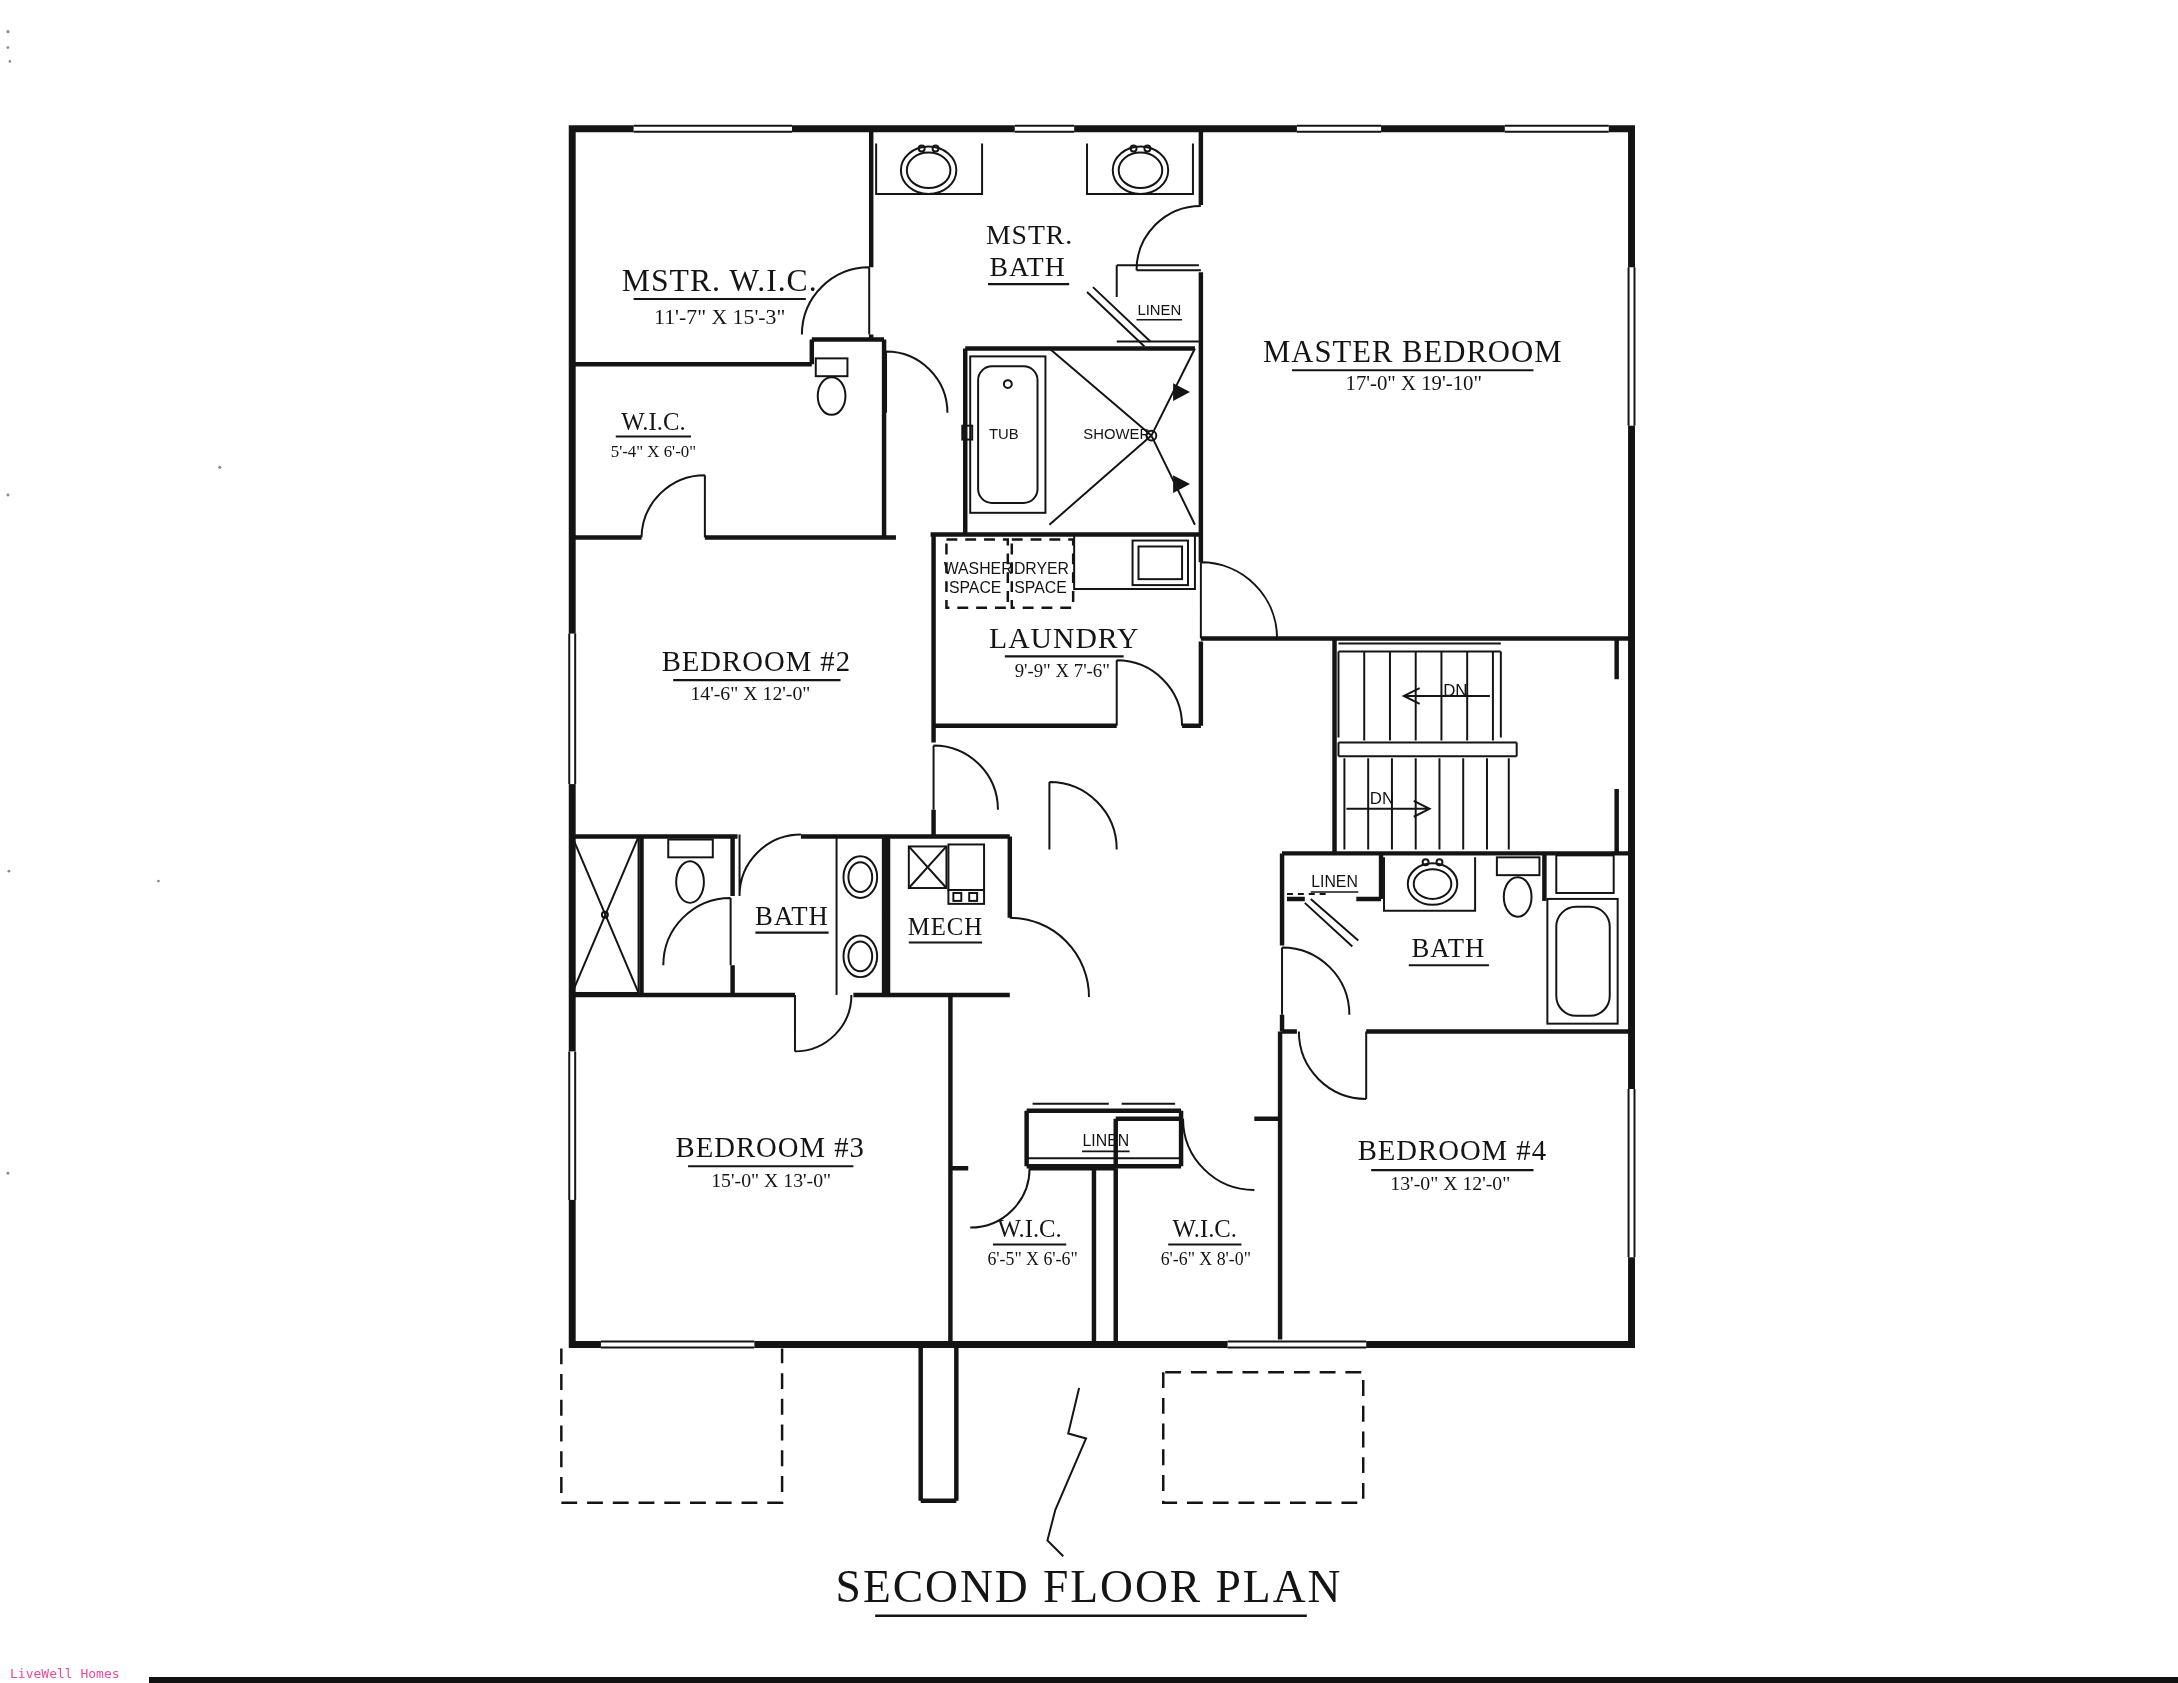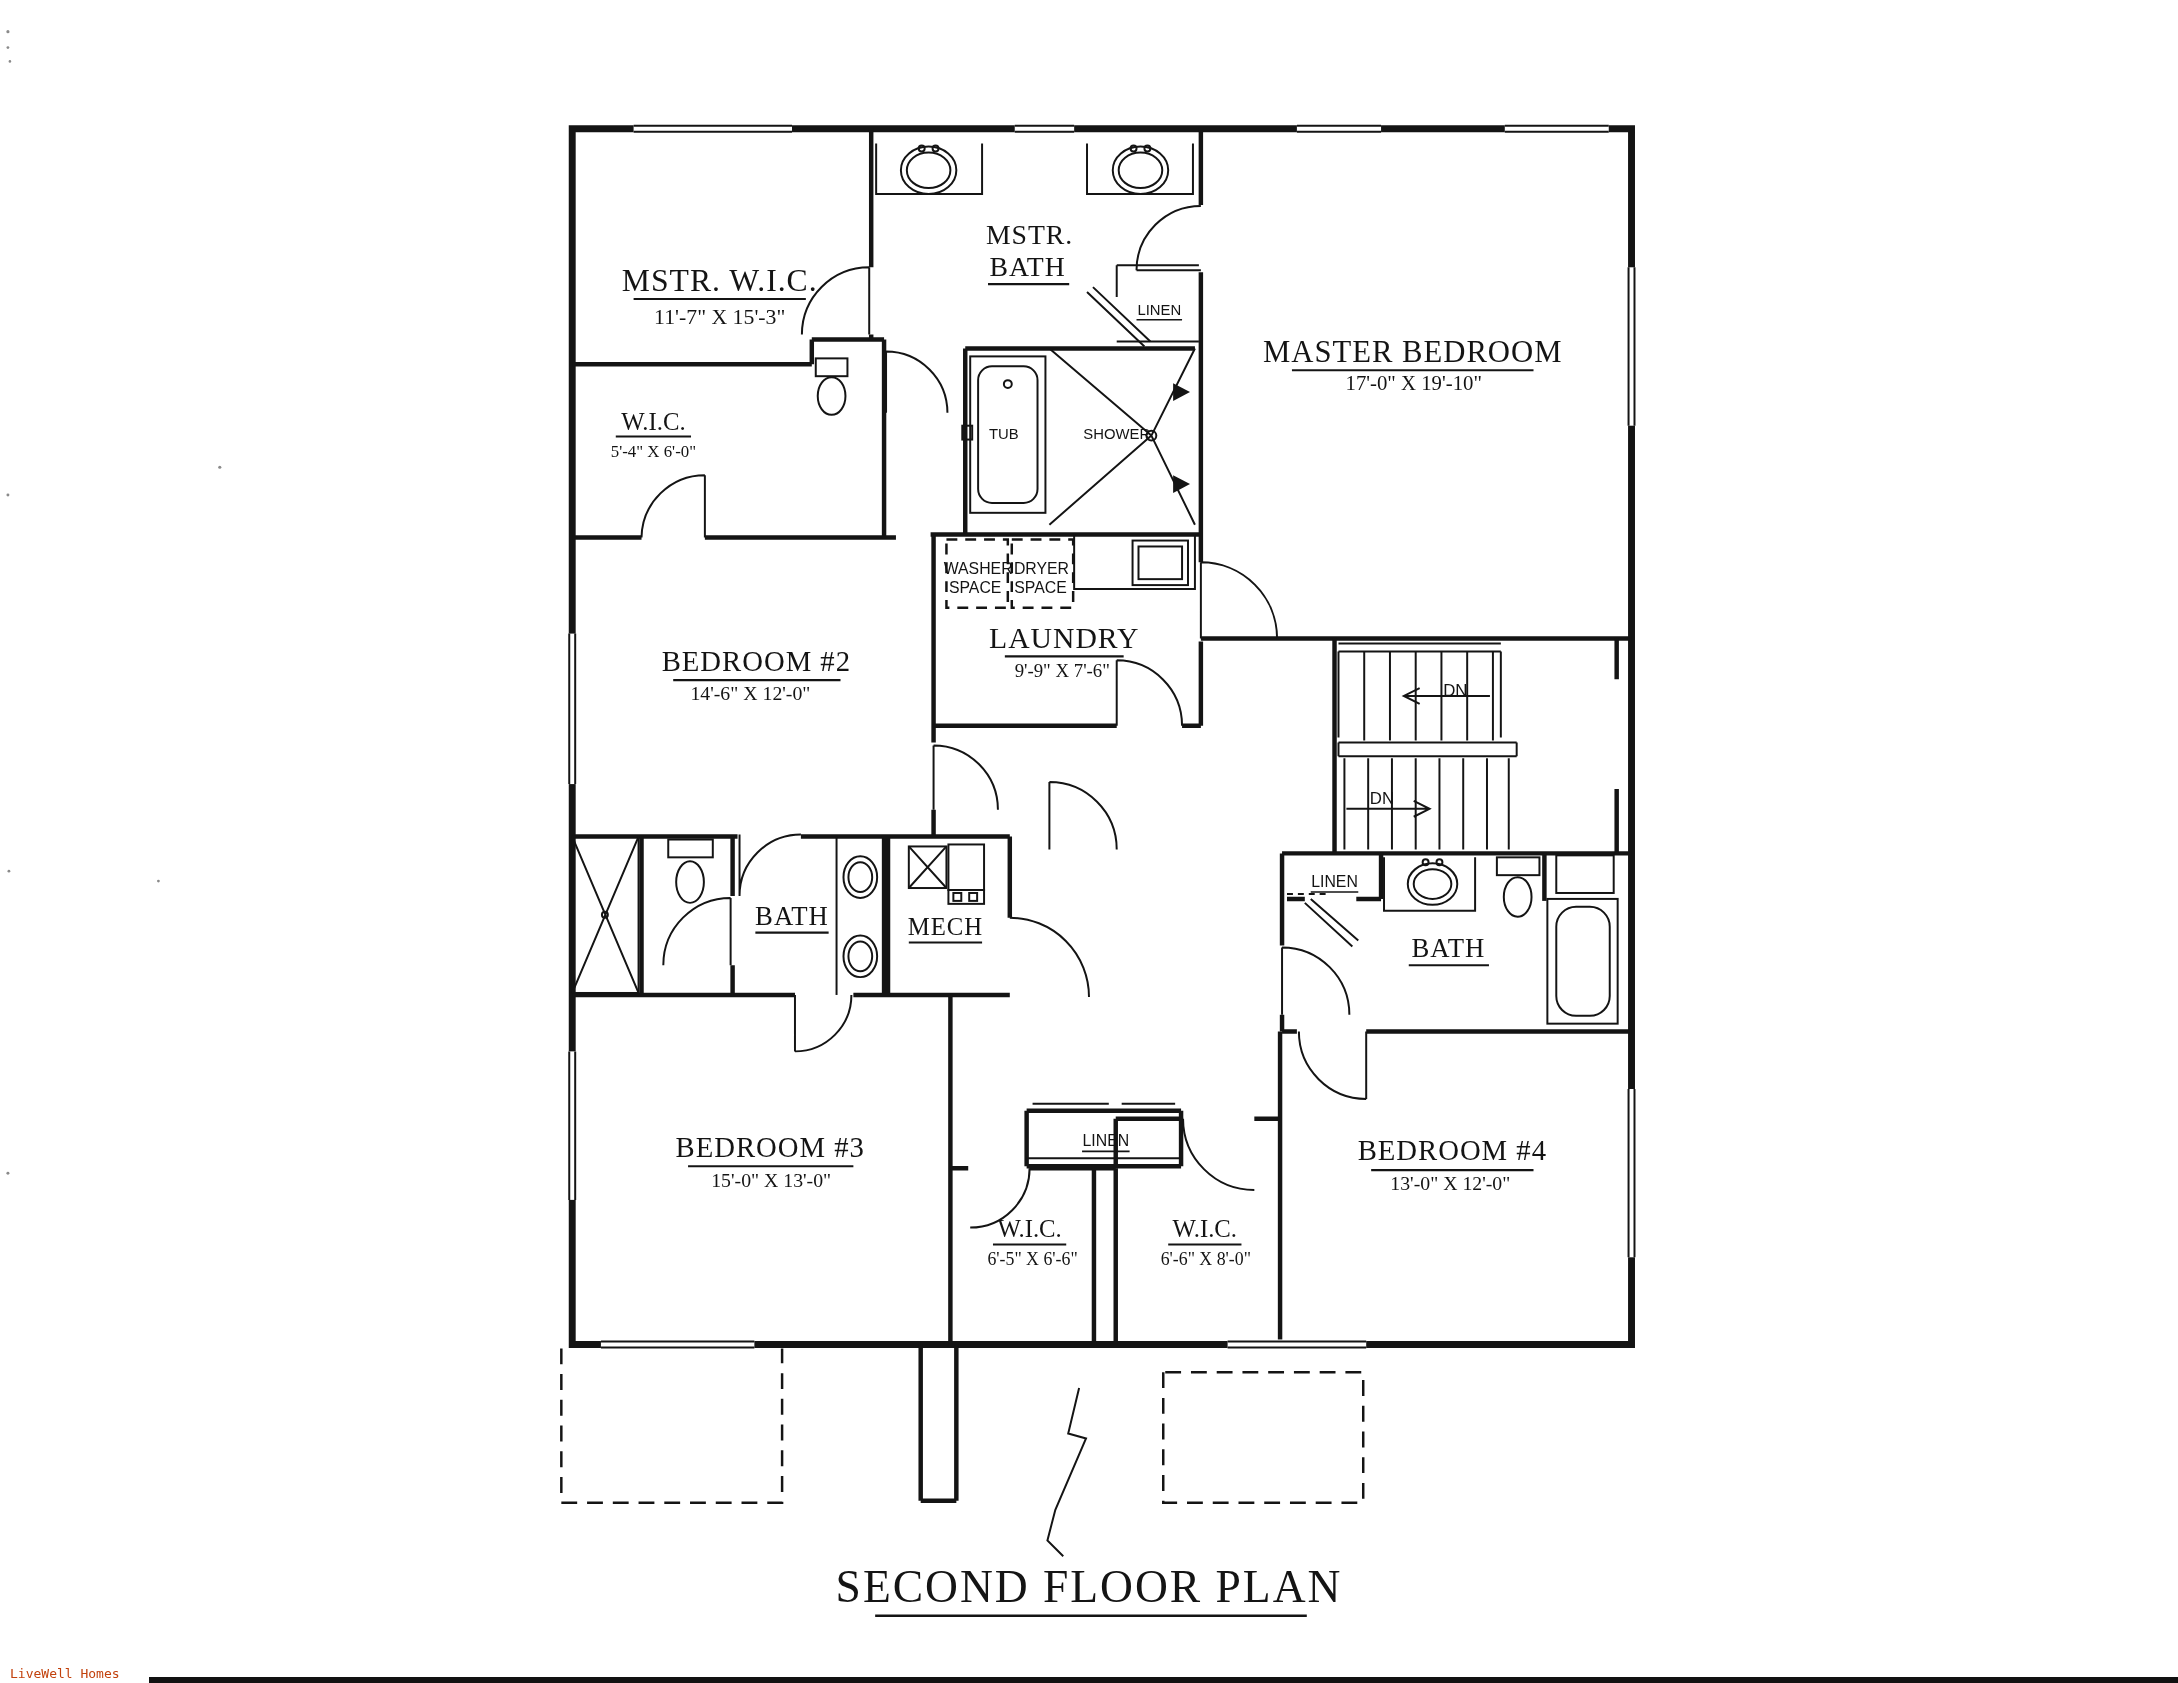--- a/index.html
+++ b/index.html
@@ -1,21 +1,21 @@
 <!DOCTYPE html>
 <html><head>
 <meta charset="utf-8">
 <style>
   html,body{margin:0;padding:0;background:#f6f6f4;}
   #page{position:relative;width:2178px;height:1683px;background:#ffffff;overflow:hidden;
         font-family:"Liberation Serif","DejaVu Serif",serif;}
   svg{position:absolute;left:0;top:0;}
   .lbl{fill:#141414;}
   #brand{position:absolute;left:10px;top:1666px;font-family:"DejaVu Sans Mono","Liberation Mono",monospace;
-         font-size:13px;color:#c2410c;letter-spacing:0px;}
+         font-size:13px;color:#ec4899;letter-spacing:0px;}
   #bottombar{position:absolute;left:149px;top:1677px;width:2030px;height:6px;background:#111;}
 </style>
 </head>
 <body>
 
 <div id="page">
 <svg width="2178" height="1683" viewBox="0 0 2200 1700">
 
   <g stroke="#141414" stroke-width="7" fill="none">
     <path d="M578,130 H1648 V1358 H578 Z"></path>

